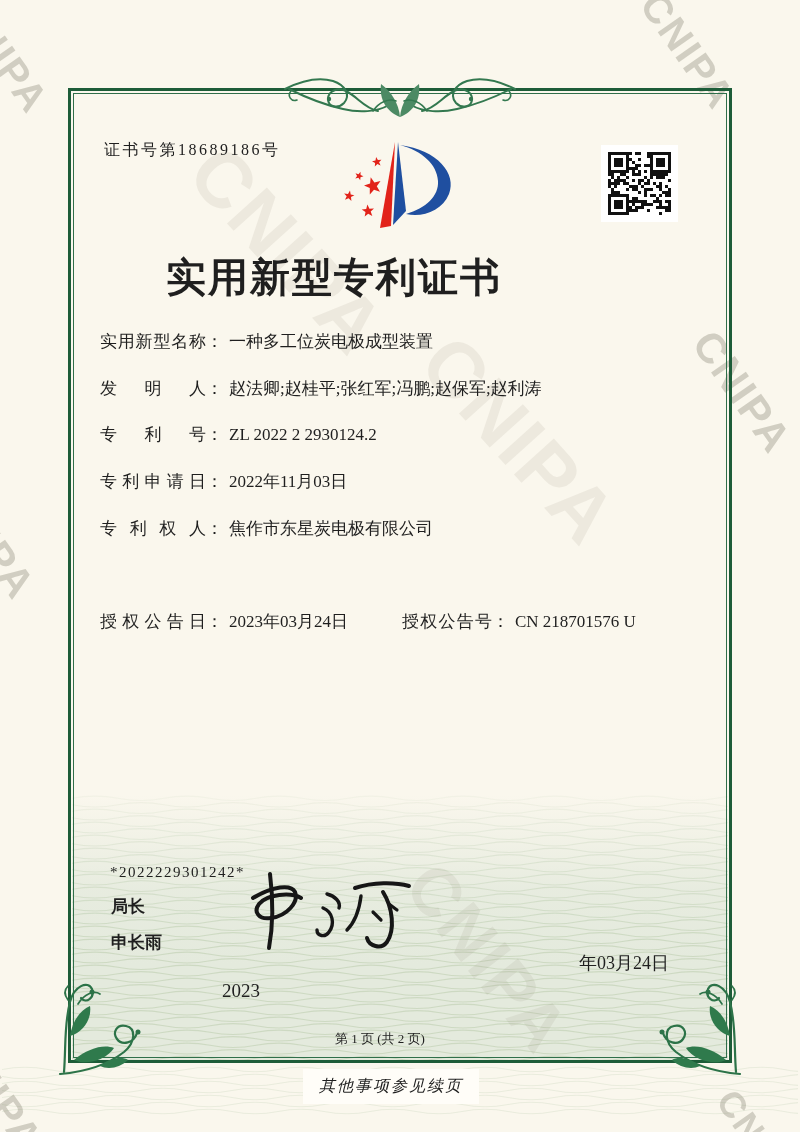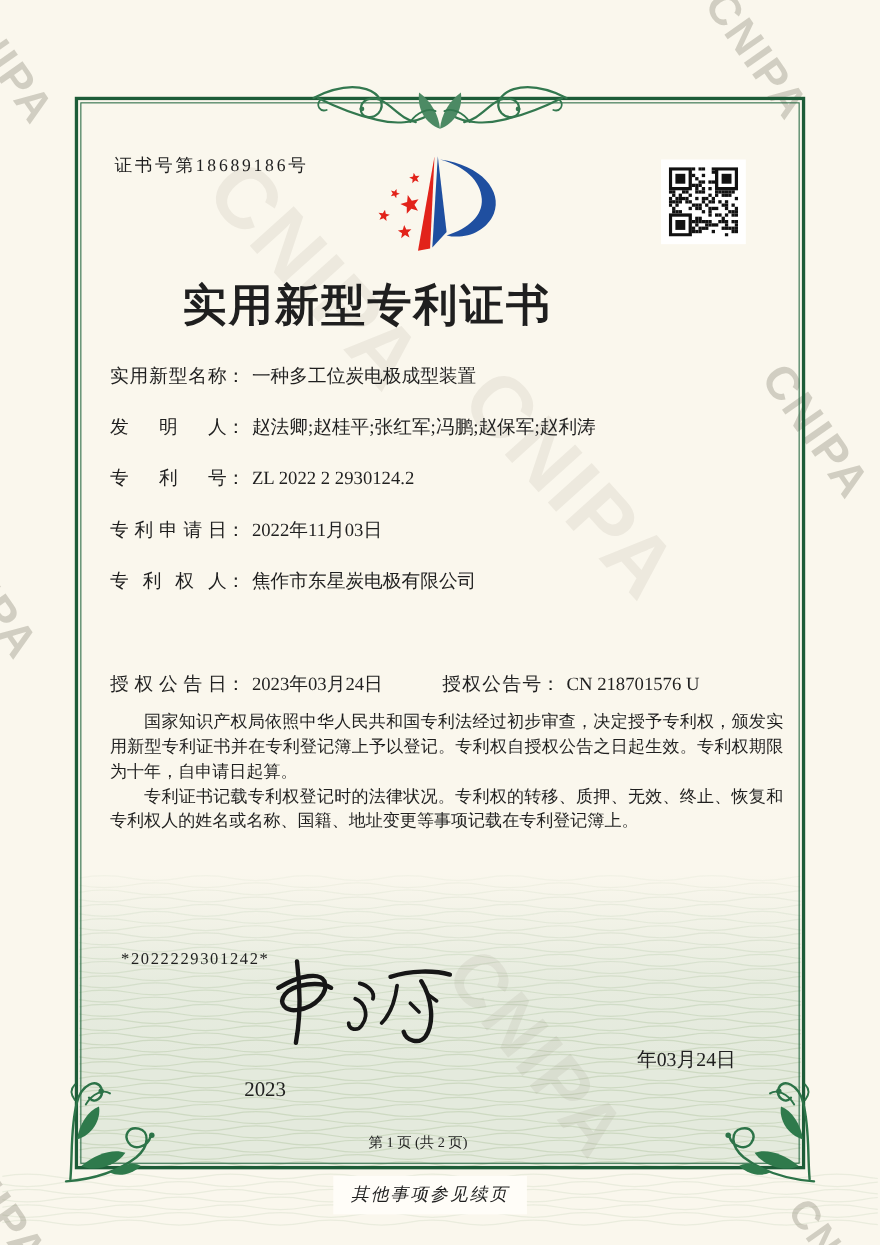--- a/index.html
+++ b/index.html
@@ -357,27 +357,27 @@
   <div class="row" style="top:517px">
     <span class="lbl">专利权人</span><span class="colon">：</span><span class="val">焦作市东星炭电极有限公司</span>
   </div>
   <div class="row" style="top:610px">
     <span class="lbl">授权公告日</span><span class="colon">：</span><span class="val">2023年03月24日</span>
     <span class="pair2">
       <span class="lbl" style="width:90px">授权公告号</span><span class="colon">：</span><span class="val">CN 218701576 U</span>
     </span>
   </div>
 
-  <div class="paras">
-    <p>国家知识产权局依照中华人民共和国专利法经过初步审查，决定授予专利权，颁发实用新型专利证书并在专利登记簿上予以登记。专利权自授权公告之日起生效。专利权期限为十年，自申请日起算。</p>
-    <p>专利证书记载专利权登记时的法律状况。专利权的转移、质押、无效、终止、恢复和专利权人的姓名或名称、国籍、地址变更等事项记载在专利登记簿上。</p>
-  </div>
 
   <div class="barcode">*2022229301242*</div>
 
+  <div class="signer">
+    <div>局长</div>
+    <div>申长雨</div>
+  </div>
 
   <svg class="sig" width="174" height="84" viewBox="0 0 174 84">
     <g fill="none" stroke="#161616" stroke-width="4" stroke-linecap="round" stroke-linejoin="round">
       <path d="M10,30 C30,18 48,16 52,24 C56,34 44,48 28,50 C16,52 10,44 16,36 C24,26 48,24 58,30"></path>
       <path d="M27,6 C30,30 30,58 26,80"></path>
       <path d="M84,26 C92,28 98,34 96,40" stroke-width="3.4"></path>
       <path d="M80,40 C90,44 92,56 86,64 C82,70 74,68 74,62" stroke-width="3.4"></path>
       <path d="M112,20 C130,14 152,14 166,18"></path>
       <path d="M118,28 C116,44 110,56 104,62" stroke-width="3.4"></path>
       <path d="M140,24 C150,40 152,62 144,74 C138,82 126,78 124,70"></path>

